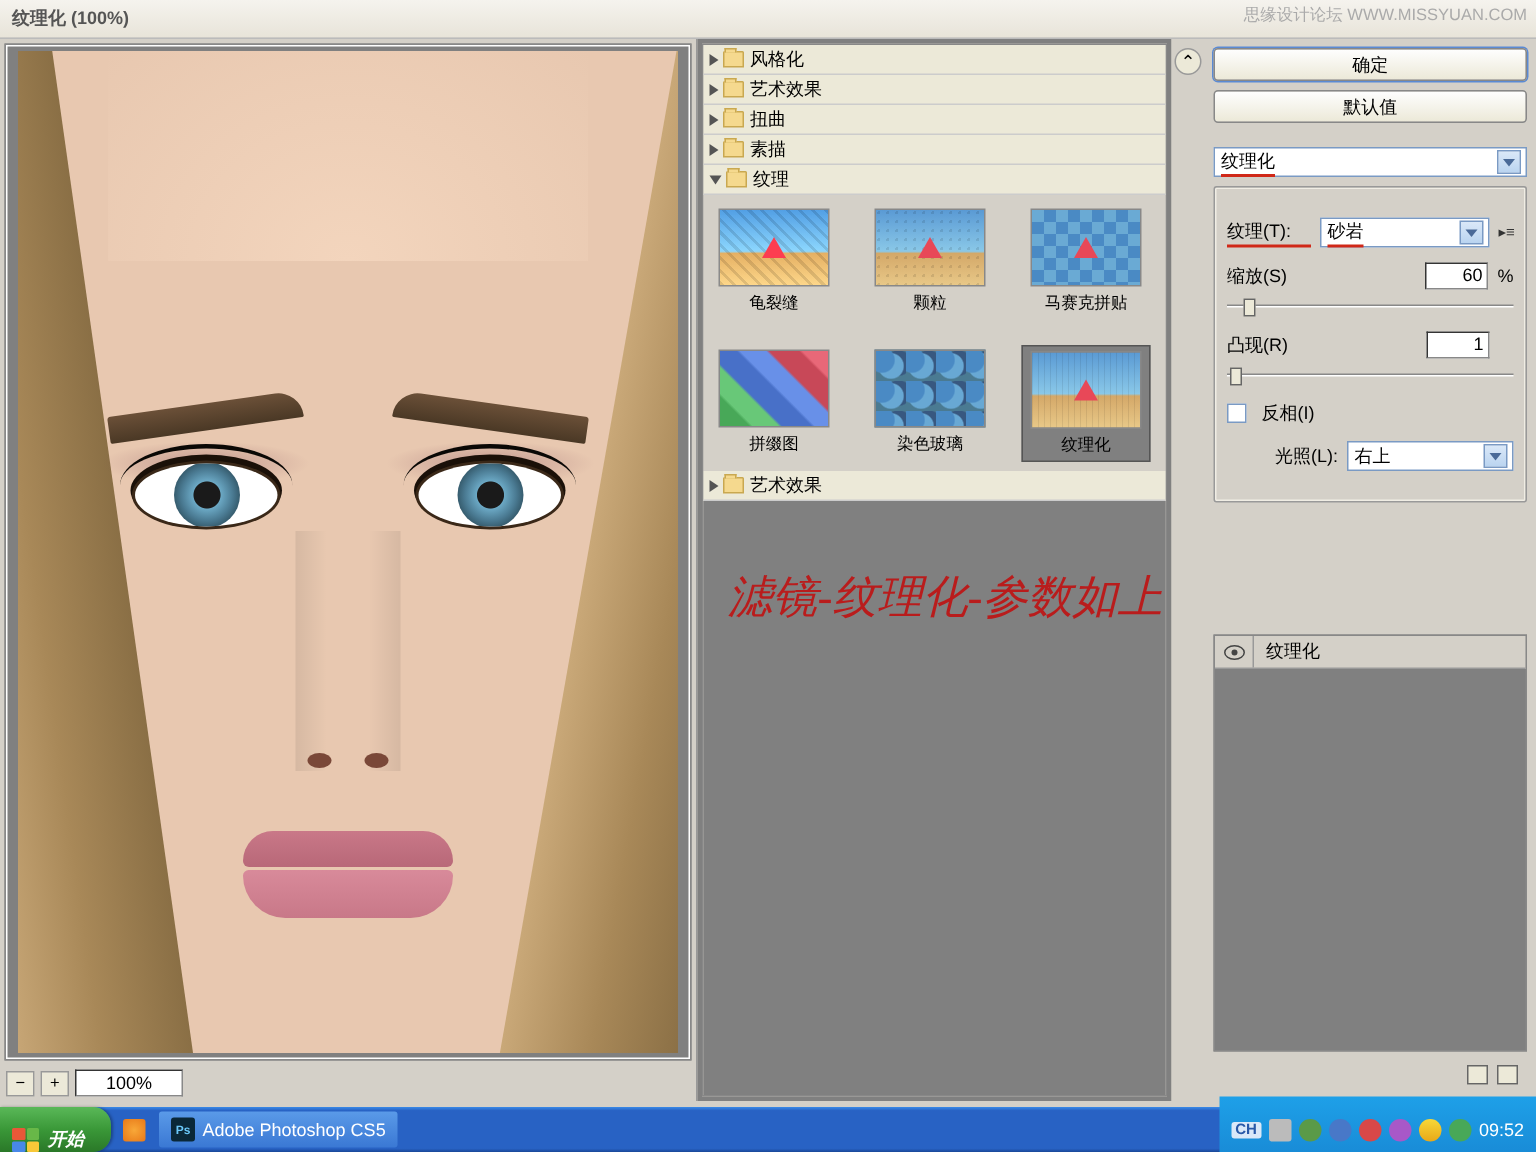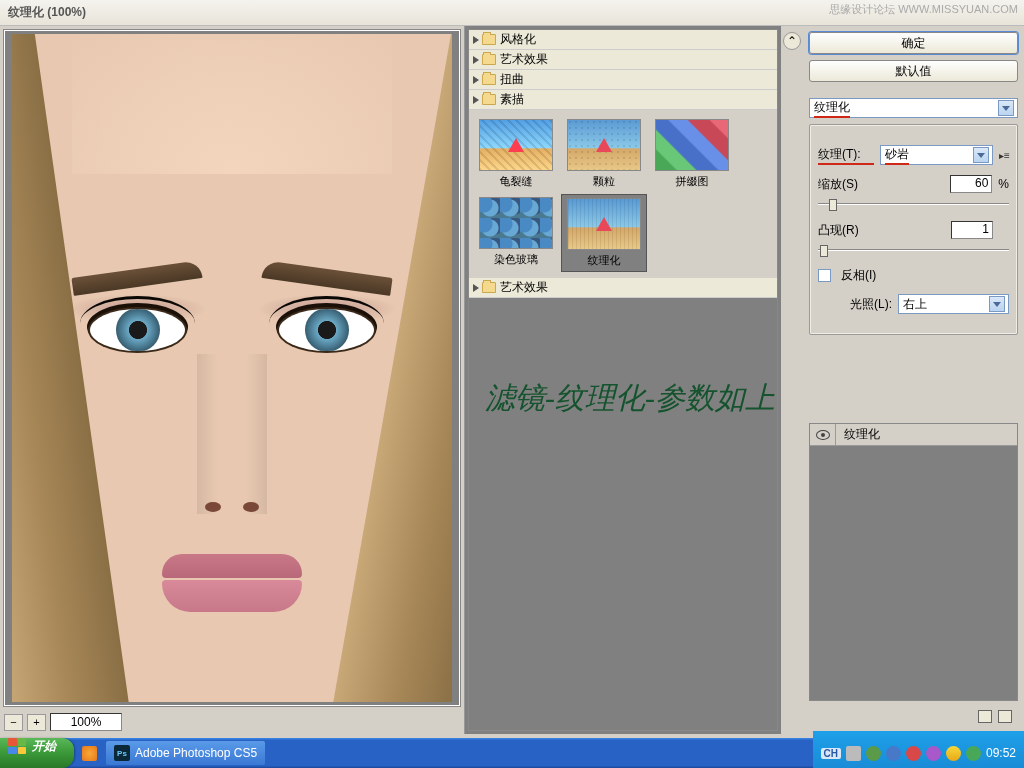--- a/index.html
+++ b/index.html
@@ -39,36 +39,36 @@
 
 
 .center-col { width: 316px; background: #808080; display: flex; flex-direction: column; }
 .center-inner { margin: 3px; flex: 1; background: #d4d0c8; border: 1px solid #888; display: flex; flex-direction: column; }
 .cat-row { display: flex; align-items: center; height: 20px; padding: 0 4px; background: #ece9d8; border-bottom: 1px solid #ccc; cursor: pointer; }
 .tri { width: 0; height: 0; margin-right: 3px; }
 .tri-r { border-left: 6px solid #555; border-top: 4px solid transparent; border-bottom: 4px solid transparent; }
 .tri-d { border-top: 6px solid #555; border-left: 4px solid transparent; border-right: 4px solid transparent; }
 .folder-icon { width: 14px; height: 11px; background: #f5d98e; border: 1px solid #c9a850; border-radius: 1px 1px 0 0; margin-right: 4px; position: relative; }
 .folder-icon::before { content: ""; position: absolute; width: 6px; height: 2px; background: #f5d98e; border: 1px solid #c9a850; border-bottom: none; top: -3px; left: 0; }
-.thumbs-area { background: #d4d0c8; padding: 6px 4px; display: flex; flex-wrap: wrap; gap: 2px; }
+.thumbs-area { background: #d4d0c8; padding: 6px 4px; display: flex; flex-wrap: wrap; gap: 18px; }
 .thumb { width: 86px; display: flex; flex-direction: column; align-items: center; padding: 3px; cursor: pointer; }
 .thumb-sel { background: #808080; border: 1px solid #555; }
 .thumb-img { width: 74px; height: 52px; border: 1px solid #888; background: linear-gradient(#5a9ad4, #8ac8e8 55%, #d4a868 58%, #e8c888); position: relative; overflow: hidden; }
 .thumb-boat::after { content: ""; position: absolute; left: 50%; top: 35%; transform: translateX(-50%); border-left: 8px solid transparent; border-right: 8px solid transparent; border-bottom: 14px solid #e84858; }
 .thumb-crack { filter: contrast(1.2); background-image: repeating-linear-gradient(45deg, rgba(0,0,0,0.1) 0 2px, transparent 2px 6px), linear-gradient(#5a9ad4, #8ac8e8 55%, #d4a868 58%, #e8c888); }
 .thumb-grain { background-image: radial-gradient(circle at 30% 30%, rgba(0,0,0,0.1) 1px, transparent 1px), linear-gradient(#5a9ad4, #8ac8e8 55%, #d4a868 58%, #e8c888); background-size: 6px 6px, 100% 100%; }
 .thumb-mosaic { background: repeating-conic-gradient(#4a8ac4 0 25%, #6aaad4 25% 50%) 0 0/16px 16px; }
 .thumb-patch { background: linear-gradient(45deg, #48a858 0 16%, #68c878 18% 32%, #4870c8 34% 50%, #6890e8 52% 66%, #c84858 68% 84%, #e86878 86%); }
 .thumb-glass { background: radial-gradient(circle at 20% 30%, #4a8ac4 8px, transparent 9px), radial-gradient(circle at 50% 50%, #68a8d4 8px, transparent 9px), radial-gradient(circle at 75% 40%, #385880 8px, transparent 9px), #4a7a92; background-size: 20px 20px; }
 .thumb-txt { background-image: repeating-linear-gradient(90deg, rgba(0,0,0,0.08) 0 1px, transparent 1px 4px), linear-gradient(#5a9ad4, #8ac8e8 55%, #d4a868 58%, #e8c888); }
 .thumb-label { margin-top: 3px; font-size: 11px; color: #000; text-align: center; }
 .center-fill { flex: 1; background: #808080; }
 
 
-.anno { position: absolute; left: 485px; top: 378px; font-family: KaiTi, STKaiti, serif; font-size: 30px; color: #14532d; z-index: 6; font-style: italic; }
+.anno { position: absolute; left: 485px; top: 378px; font-family: KaiTi, STKaiti, serif; font-size: 30px; color: #b91c1c; z-index: 6; font-style: italic; }
 
 
 .right-col { flex: 1; background: #d4d0c8; display: flex; }
 .expand-btn { width: 18px; height: 18px; border: 1px solid #999; border-radius: 50%; background: #ece9d8; margin: 6px 2px; display: flex; align-items: center; justify-content: center; cursor: pointer; }
 .controls { flex: 1; padding: 6px; display: flex; flex-direction: column; gap: 6px; }
 .btn { height: 22px; background: linear-gradient(#fefefe, #ece9d8); border: 1px solid #888; border-radius: 3px; display: flex; align-items: center; justify-content: center; cursor: pointer; }
 .btn-ok { box-shadow: 0 0 0 1px #5a8ad4; }
 .select-row { display: flex; align-items: center; gap: 6px; }
 .select-box { flex: 1; height: 20px; background: #fff; border: 1px solid #7a9ac4; display: flex; align-items: center; padding: 0 4px; position: relative; cursor: pointer; }
 .select-box::after { content: ""; position: absolute; right: 3px; width: 14px; height: 14px; background: linear-gradient(#dae8f8, #bad4f0); border: 1px solid #7a9ac4; }
@@ -87,21 +87,21 @@
 .layer-row { height: 22px; background: #d4d0c8; border-bottom: 1px solid #999; display: flex; align-items: center; }
 .eye-cell { width: 26px; height: 100%; border-right: 1px solid #999; display: flex; align-items: center; justify-content: center; }
 .eye-ico { width: 14px; height: 10px; border: 1px solid #444; border-radius: 50%; position: relative; }
 .eye-ico::after { content: ""; position: absolute; width: 4px; height: 4px; background: #444; border-radius: 50%; left: 4px; top: 2px; }
 .layer-name { padding: 0 8px; }
 .layers-footer { height: 18px; display: flex; justify-content: flex-end; align-items: center; gap: 6px; padding: 0 6px; }
 .mini-ico { width: 14px; height: 13px; border: 1px solid #666; background: #ece9d8; cursor: pointer; }
 
 
 .taskbar { position: absolute; bottom: 0; left: 0; right: 0; height: 30px; background: linear-gradient(#3a8ae8, #2862c4 8%, #2862c4 92%, #1a4898); display: flex; align-items: center; }
-.start-btn { height: 30px; padding: 0 18px 0 8px; background: linear-gradient(#5ab858, #3a9838 50%, #2a7828); border-radius: 0 12px 12px 0; display: flex; align-items: flex-start; gap: 6px; color: #fff; font-weight: bold; font-style: italic; font-size: 14px; cursor: pointer; box-shadow: 1px 0 2px rgba(0,0,0,0.3); }
+.start-btn { height: 30px; padding: 0 18px 0 8px; background: linear-gradient(#5ab858, #3a9838 50%, #2a7828); border-radius: 0 12px 12px 0; display: flex; align-items: flex-end; gap: 6px; color: #fff; font-weight: bold; font-style: italic; font-size: 14px; cursor: pointer; box-shadow: 1px 0 2px rgba(0,0,0,0.3); }
 .win-logo { width: 18px; height: 16px; display: grid; grid-template: 1fr 1fr / 1fr 1fr; gap: 1px; }
 .win-logo span { border-radius: 1px; }
 .wl1 { background: #e85838; } .wl2 { background: #68b848; } .wl3 { background: #4888e8; } .wl4 { background: #f8c838; }
 .task-item { height: 24px; margin: 0 2px; padding: 0 8px; background: linear-gradient(#5a9ae8, #3a78d4); border-radius: 2px; display: flex; align-items: center; gap: 5px; color: #fff; font-size: 11px; cursor: pointer; }
 .task-item-ql { width: 26px; padding: 0; justify-content: center; background: transparent; }
 .ps-ico { width: 16px; height: 16px; background: #0a2838; border-radius: 2px; display: flex; align-items: center; justify-content: center; color: #6ac8f8; font-size: 8px; font-weight: bold; }
 .tray { margin-left: auto; height: 44px; background: linear-gradient(#1ea0e8, #1888d4); display: flex; align-items: center; padding: 0 8px; gap: 5px; color: #fff; font-size: 11px; }
 .tray-ico { width: 15px; height: 15px; border-radius: 2px; display: inline-block; }
 .lang { background: #dae8f8; color: #2858a8; padding: 0 3px; border-radius: 2px; font-size: 10px; font-weight: bold; }
 </style>
@@ -166,28 +166,37 @@
       <div class="cat-row">
         <span class="tri tri-r"></span>
         <span class="folder-icon"></span>
         <span>扭曲</span>
       </div>
       <div class="cat-row">
         <span class="tri tri-r"></span>
         <span class="folder-icon"></span>
         <span>素描</span>
       </div>
+      <div class="cat-row">
+        <span class="tri tri-d"></span>
+        <span class="folder-icon"></span>
+        <span>纹理</span>
+      </div>
       <div class="thumbs-area">
         <div class="thumb">
           <div class="thumb-img thumb-crack thumb-boat"></div>
           <div class="thumb-label">龟裂缝</div>
         </div>
         <div class="thumb">
           <div class="thumb-img thumb-grain thumb-boat"></div>
           <div class="thumb-label">颗粒</div>
+        </div>
+        <div class="thumb">
+          <div class="thumb-img thumb-mosaic thumb-boat"></div>
+          <div class="thumb-label">马赛克拼贴</div>
         </div>
         <div class="thumb">
           <div class="thumb-img thumb-patch"></div>
           <div class="thumb-label">拼缀图</div>
         </div>
         <div class="thumb">
           <div class="thumb-img thumb-glass"></div>
           <div class="thumb-label">染色玻璃</div>
         </div>
         <div class="thumb thumb-sel">

